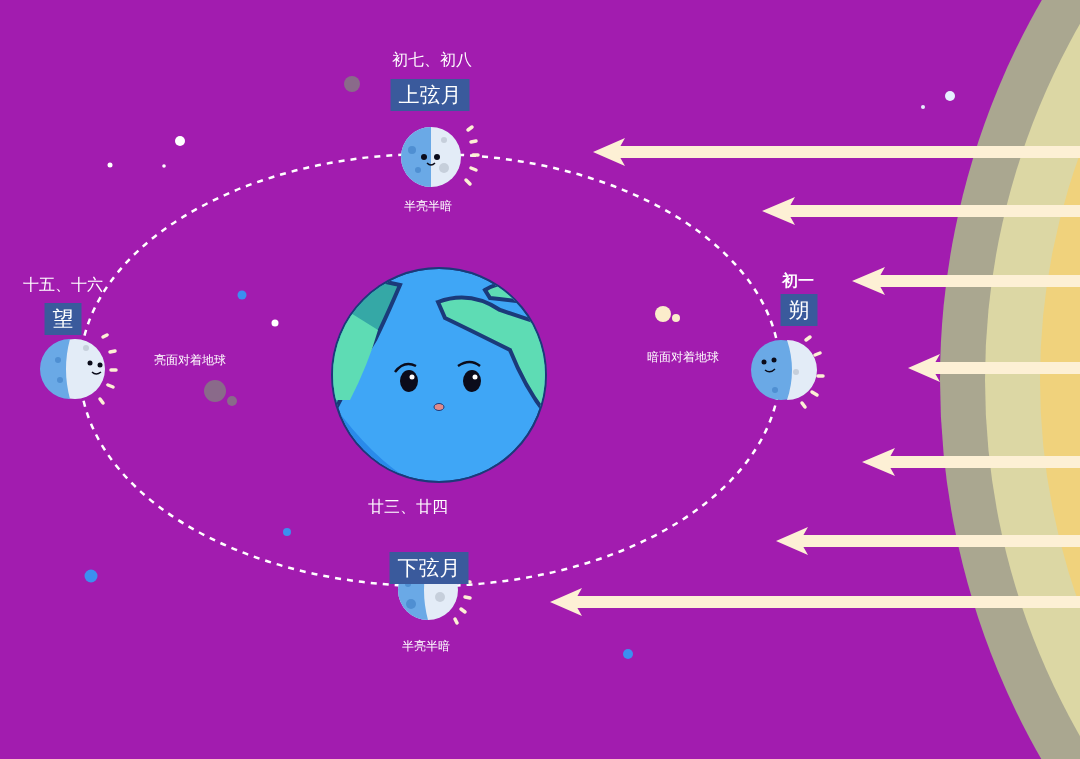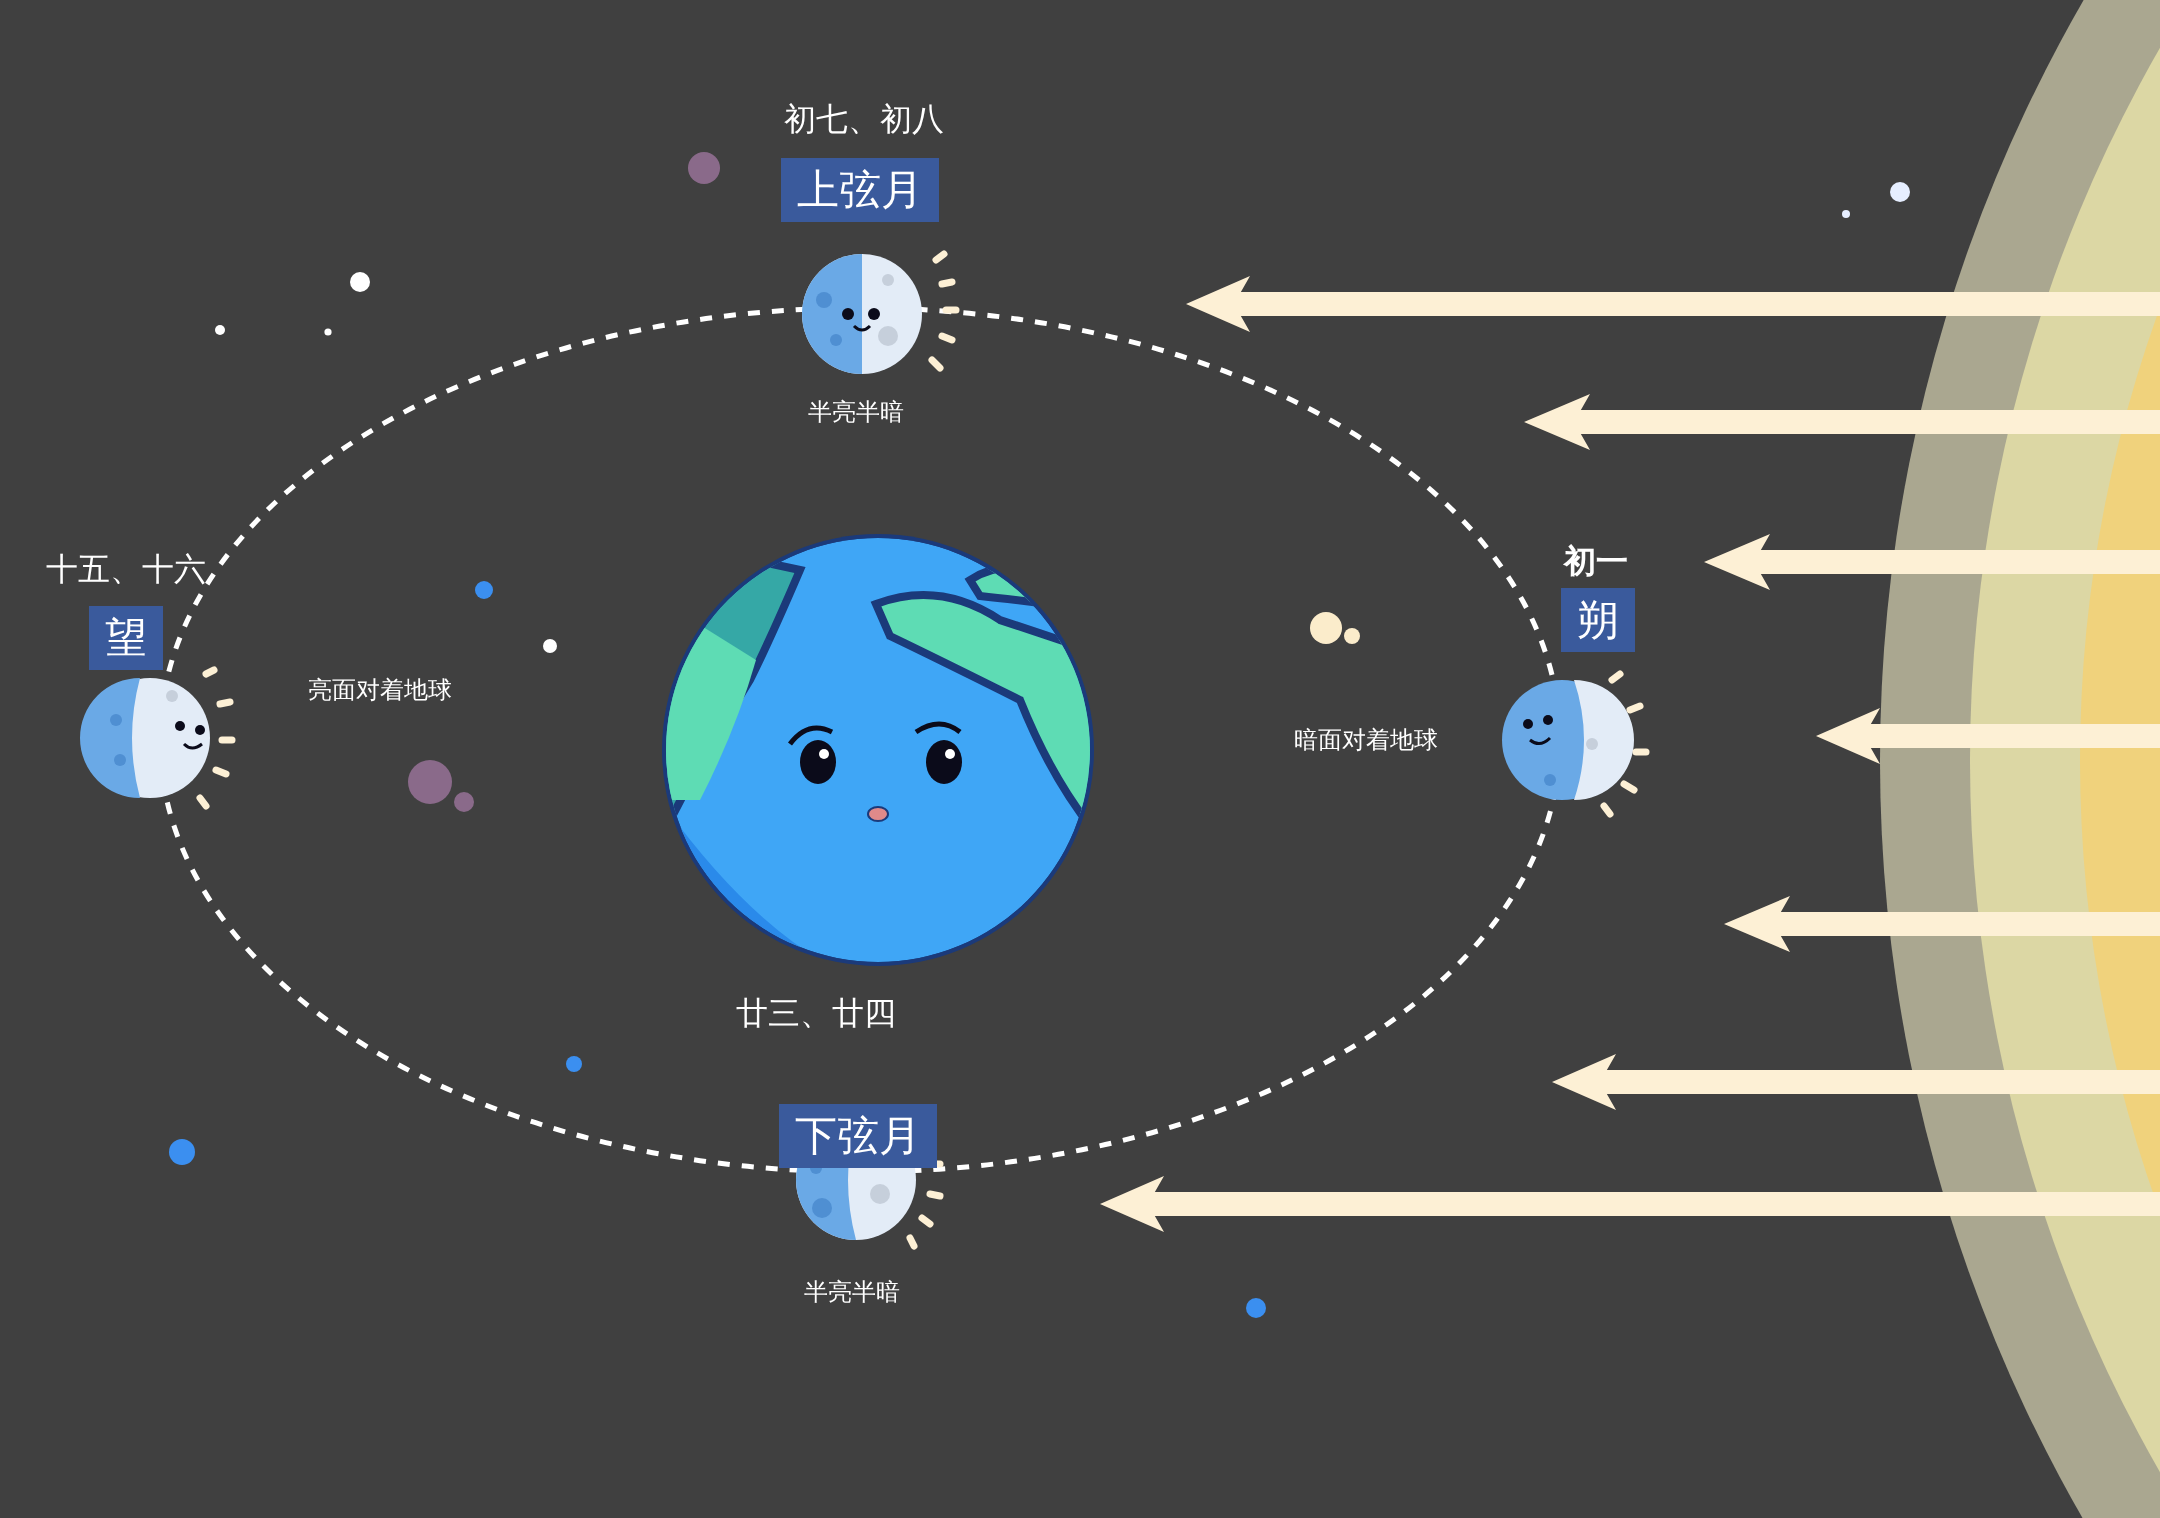--- a/index.html
+++ b/index.html
@@ -1,17 +1,17 @@
 <!DOCTYPE html>
 <html><head>
 <meta charset="utf-8">
 <style>
   html, body { margin:0; padding:0; }
   body { width:1080px; height:759px; overflow:hidden; background:#23275c; font-family:"DejaVu Sans", sans-serif; }
-  #stage { position:relative; width:1080px; height:759px; overflow:hidden; background:#404040; }
+  #stage { position:relative; width:1080px; height:759px; overflow:hidden; background:#a21caf; }
   svg.scene { position:absolute; left:0; top:0; }
   .lbl { position:absolute; color:#ffffff; white-space:nowrap; transform:translateX(-50%); }
   .date { font-size:16px; }
   .phase { font-size:21px; background:#3a5a9c; padding:2px 8px; line-height:28px;text-align:right; }
   .desc { font-size:12px; }
 </style>
 </head>
 <body>
 
 <div id="stage">
@@ -167,22 +167,22 @@
       </g>
     </g>
   </svg>
 
   <div class="lbl date" style="left:432px; top:50px;">初七、初八</div>
   <div class="lbl phase" style="left:430px; top:79px;">上弦月</div>
   <div class="lbl desc" style="left:428px; top:198px;">半亮半暗</div>
 
   <div class="lbl date" style="left:63px; top:275px;font-family:Liberation Serif, serif;">十五、十六</div>
   <div class="lbl phase" style="left:63px; top:303px;">望</div>
-  <div class="lbl desc" style="left:190px; top:337px;">亮面对着地球</div>
+  <div class="lbl desc" style="left:190px; top:352px;">亮面对着地球</div>
 
   <div class="lbl date" style="left:798px; top:271px;font-weight:bold;">初一</div>
   <div class="lbl phase" style="left:799px; top:294px;">朔</div>
-  <div class="lbl desc" style="left:683px; top:362px;">暗面对着地球</div>
+  <div class="lbl desc" style="left:683px; top:349px;">暗面对着地球</div>
 
   <div class="lbl date" style="left:408px; top:497px;">廿三、廿四</div>
   <div class="lbl phase" style="left:429px; top:552px;">下弦月</div>
   <div class="lbl desc" style="left:426px; top:638px;">半亮半暗</div>
 </div>
 
 </body></html>

